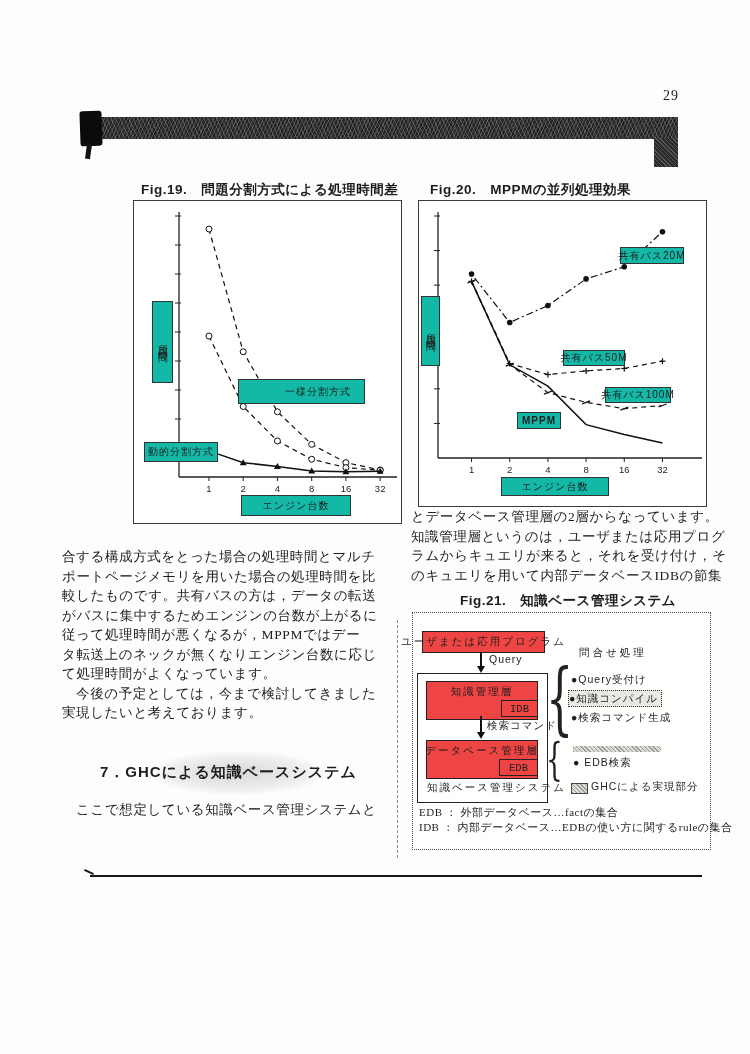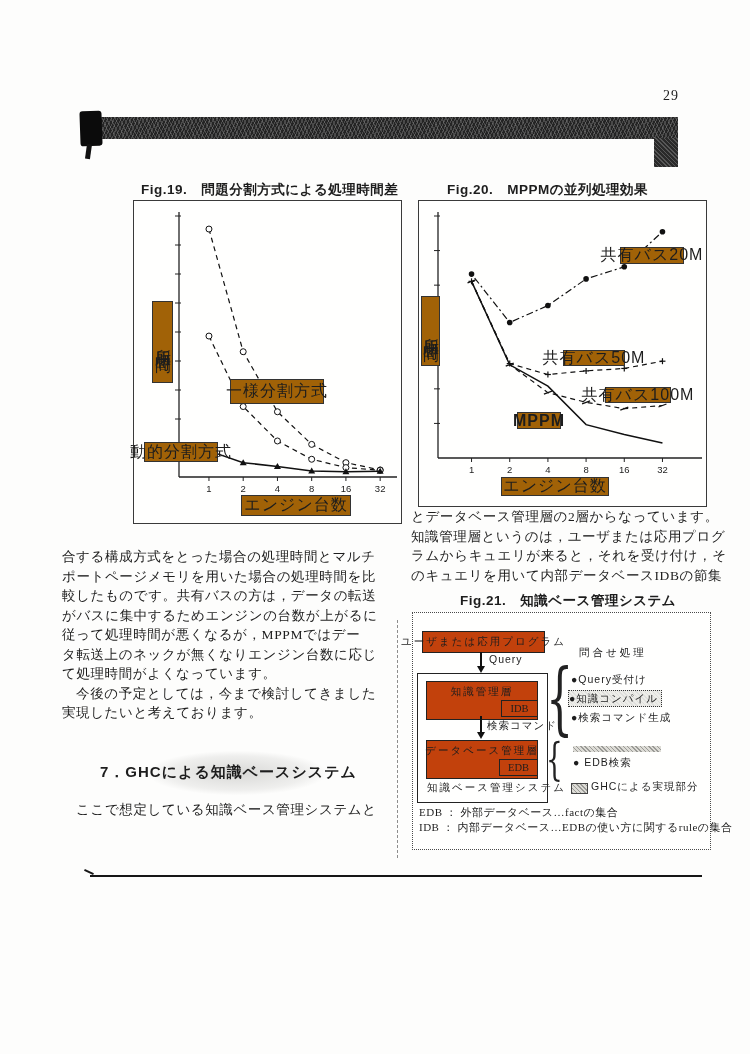--- a/index.html
+++ b/index.html
@@ -12,30 +12,30 @@
                      repeating-linear-gradient(65deg,rgba(220,220,220,.20) 0 1px,transparent 1px 4px);}
   .scanbar-capL{left:80px;top:111px;width:22px;height:35px;background:#0b0b0b;border-radius:3px;transform:rotate(-2deg);}
   .scanbar-tail{left:86px;top:144px;width:5px;height:15px;background:#111;transform:rotate(8deg);}
   .scanbar-blob{left:654px;top:138px;width:24px;height:29px;background-color:#2a2a2a;
     background-image:repeating-linear-gradient(45deg,rgba(190,190,190,.3) 0 1px,transparent 1px 3px);}
   .pagenum{left:663px;top:88px;font-size:14px;letter-spacing:1px;}
   
   .figcap{font-family:"Liberation Sans","DejaVu Sans",sans-serif;font-weight:bold;font-size:13.5px;letter-spacing:0.5px;white-space:nowrap;}
   
   .figbox{border:1.5px solid #3a3a3a;background:#fffffe;}
-  .chart-label{border:1.2px solid #333;background:#a16207;font-family:"Liberation Sans",sans-serif;
-    font-size:16px;text-align:center;display:flex;align-items:center;justify-content:center;letter-spacing:1px;white-space:nowrap;}
+  .chart-label{border:1.2px solid #333;background:#14b8a6;font-family:"Liberation Sans",sans-serif;
+    font-size:10px;text-align:center;display:flex;align-items:center;justify-content:center;letter-spacing:1px;white-space:nowrap;}
   .vlabel{writing-mode:vertical-rl;text-orientation:upright;letter-spacing:3px;justify-content:center;display:flex;align-items:center;}
   
   .bodytext{font-size:13.5px;line-height:19.5px;letter-spacing:0.6px;white-space:nowrap;}
   .heading3{font-family:"Liberation Sans","DejaVu Sans",sans-serif;font-weight:bold;font-size:15px;letter-spacing:1px;white-space:nowrap;}
   .stain{border-radius:50%;background:radial-gradient(ellipse closest-side,rgba(70,70,65,.20),rgba(70,70,65,.08) 55%,transparent 72%);}
   
   .f21-outer{border:1.5px dotted #4a4a4a;background:#fffffe;}
-  .dbox{border:1.3px solid #222;background:#c2410c;font-family:Liberation Serif, serif;font-size:10.5px;
+  .dbox{border:1.3px solid #222;background:#ef4444;font-family:Liberation Mono, monospace;font-size:10.5px;
     display:flex;align-items:center;justify-content:center;letter-spacing:2px;white-space:nowrap;}
   .dtext{font-family:"Liberation Sans",sans-serif;font-size:10.5px;white-space:nowrap;letter-spacing:1px;}
   .dserif{font-size:11px;white-space:nowrap;letter-spacing:0.5px;}
   .arrow-shaft{width:1.6px;background:#111;}
   .arrow-head{width:0;height:0;border-left:4.5px solid transparent;border-right:4.5px solid transparent;border-top:7px solid #111;}
   .brace{font-family:"DejaVu Serif",serif;color:#222;line-height:1;}
   .shade{background:repeating-linear-gradient(45deg,#9a9a96 0 1px,#dddcd6 1px 3px);}
   .compile-box{border:1.3px dotted #333;background:repeating-linear-gradient(45deg,rgba(130,130,125,.25) 0 1px,rgba(235,235,230,.9) 1px 3px);}
   .thinline{background:#161616;}
   .artifact{border-left:1.5px dashed #8d8d8d;}
@@ -49,21 +49,21 @@
   <div class="abs scanbar-capL"></div>
   <div class="abs scanbar-tail"></div>
   <div class="abs scanbar-blob"></div>
   <div class="abs artifact" style="left:397px;top:620px;height:238px;"></div>
   <div class="abs thinline" style="left:90px;top:875px;width:612px;height:2px;"></div>
   <div class="abs thinline" style="left:84px;top:871px;width:10px;height:2px;transform:rotate(25deg);"></div>
 
   <div class="abs pagenum">29</div>
 
   <div class="abs figcap" style="left:141px;top:181px;">Fig.19.　問題分割方式による処理時間差</div>
-  <div class="abs figcap" style="left:447px;top:181px;">Fig.20.　MPPMの並列処理効果</div>
+  <div class="abs figcap" style="left:430px;top:181px;">Fig.20.　MPPMの並列処理効果</div>
 
   <div class="abs figbox" style="left:133px;top:200px;width:267px;height:322px;">
     <svg width="267" height="322" style="position:absolute;left:0;top:0;">
         <line x1="45" y1="11" x2="45" y2="276" stroke="#222" stroke-width="1.3"></line>
         <line x1="45" y1="276" x2="263" y2="276" stroke="#222" stroke-width="1.3"></line>
         <line x1="41" y1="247" x2="47" y2="247" stroke="#222" stroke-width="1"></line>
         <line x1="41" y1="218" x2="47" y2="218" stroke="#222" stroke-width="1"></line>
         <line x1="41" y1="189" x2="47" y2="189" stroke="#222" stroke-width="1"></line>
         <line x1="41" y1="160" x2="47" y2="160" stroke="#222" stroke-width="1"></line>
         <line x1="41" y1="131" x2="47" y2="131" stroke="#222" stroke-width="1"></line>
@@ -100,21 +100,21 @@
         <polyline points="74.96000000000001,249.9 109.2,261.645 143.44,265.56 177.68,269.997 211.92000000000002,270.78 246.16000000000003,270.258" fill="none" stroke="#111" stroke-width="1.5"></polyline>
         <polygon points="74.96000000000001,246.4 71.46000000000001,252.4 78.46000000000001,252.4" fill="#111"></polygon>
         <polygon points="109.2,258.145 105.7,264.145 112.7,264.145" fill="#111"></polygon>
         <polygon points="143.44,262.06 139.94,268.06 146.94,268.06" fill="#111"></polygon>
         <polygon points="177.68,266.497 174.18,272.497 181.18,272.497" fill="#111"></polygon>
         <polygon points="211.92000000000002,267.28 208.42000000000002,273.28 215.42000000000002,273.28" fill="#111"></polygon>
         <polygon points="246.16000000000003,266.758 242.66000000000003,272.758 249.66000000000003,272.758" fill="#111"></polygon>
       </svg>
     <div class="abs chart-label vlabel" style="left:18px;top:100px;width:19px;height:80px;">所用時間</div>
     <div class="abs chart-label" style="left:107px;top:294px;width:108px;height:19px;">エンジン台数</div>
-    <div class="abs chart-label" style="left:96px;top:178px;width:92px;height:23px;">一様分割方式</div>
+    <div class="abs chart-label" style="left:104px;top:178px;width:92px;height:23px;padding-left:33px;">一様分割方式</div>
     <div class="abs chart-label" style="left:10px;top:241px;width:72px;height:18px;">動的分割方式</div>
   </div>
 
   <div class="abs figbox" style="left:418px;top:200px;width:287px;height:305px;">
     <svg width="287" height="305" style="position:absolute;left:0;top:0;">
         <line x1="19" y1="11" x2="19" y2="257" stroke="#222" stroke-width="1.3"></line>
         <line x1="19" y1="257" x2="283" y2="257" stroke="#222" stroke-width="1.3"></line>
         <line x1="15" y1="222.42857142857144" x2="21" y2="222.42857142857144" stroke="#222" stroke-width="1"></line>
         <line x1="15" y1="187.85714285714286" x2="21" y2="187.85714285714286" stroke="#222" stroke-width="1"></line>
         <line x1="15" y1="153.28571428571428" x2="21" y2="153.28571428571428" stroke="#222" stroke-width="1"></line>

